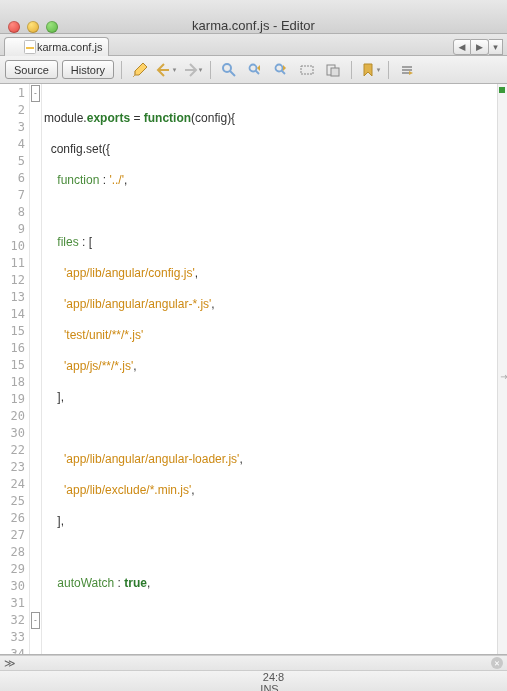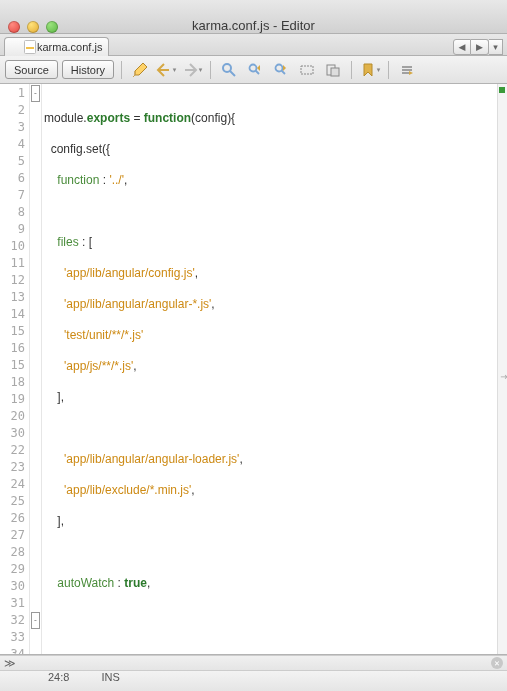--- a/index.html
+++ b/index.html
@@ -129,24 +129,25 @@
 .sidehandle{position:absolute;right:-1px;top:50%;width:7px;height:14px;display:flex;align-items:center;justify-content:center;color:#aaa;font-size:10px}
 .cmdline {
   height: 16px; background: linear-gradient(#f0f0f0,#e5e5e5); border-top: 1px solid #ccc; border-bottom:1px solid #ccc;
   display:flex;align-items:center;padding:0 4px;font-family:Menlo,Monaco,monospace;font-size:11px;color:#666;
 }
 .cmdline .close{margin-left:auto;width:12px;height:12px;border-radius:50%;background:#c8c8c8;color:#fff;font-size:9px;display:flex;align-items:center;justify-content:center}
 .status {
   height: 20px;
   background: linear-gradient(#f3f3f3, #e5e5e5);
   display: flex;
-  align-items: flex-start;
+  align-items: center;
   font-size: 11px;
   color: #555;
   padding: 0 8px;
+  flex-direction: column;
 }
 .status-pos { margin-left: 40px; }
 .status-mode { margin-left: 32px; }
 </style>
 </head>
 <body>
 
 <div class="titlebar">
   <div class="traffic">
     <div class="tl red"></div>

